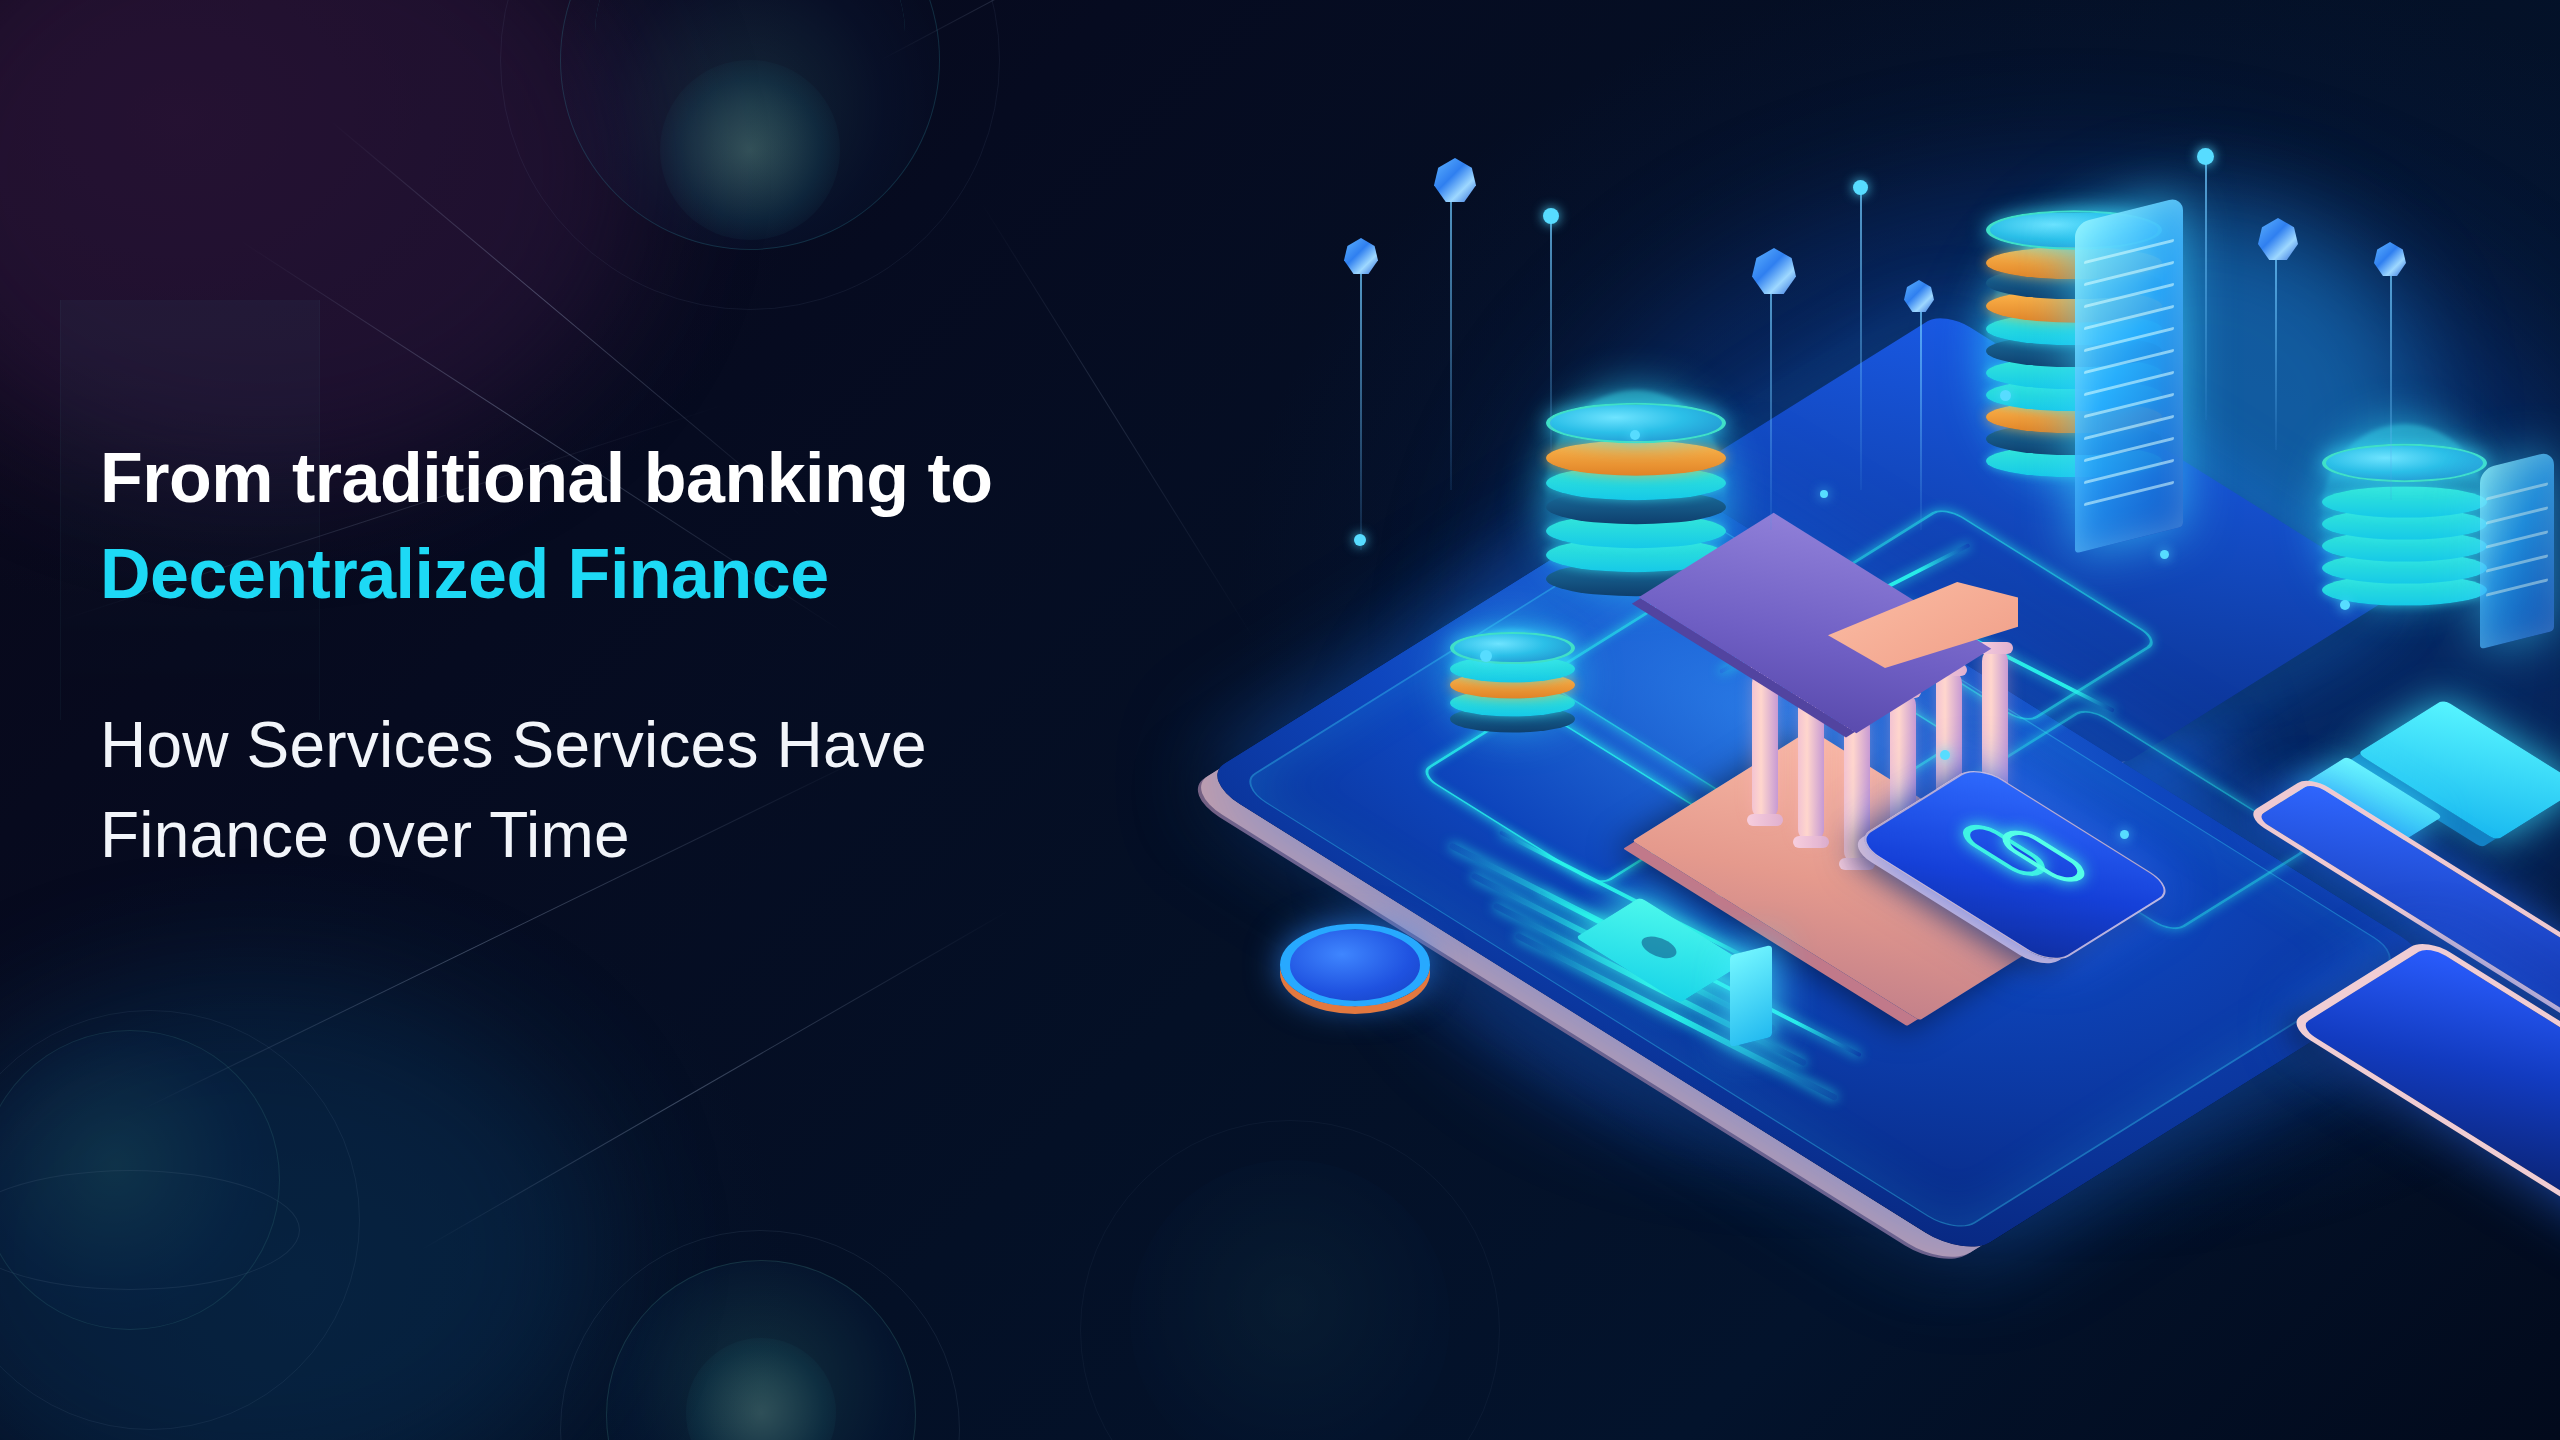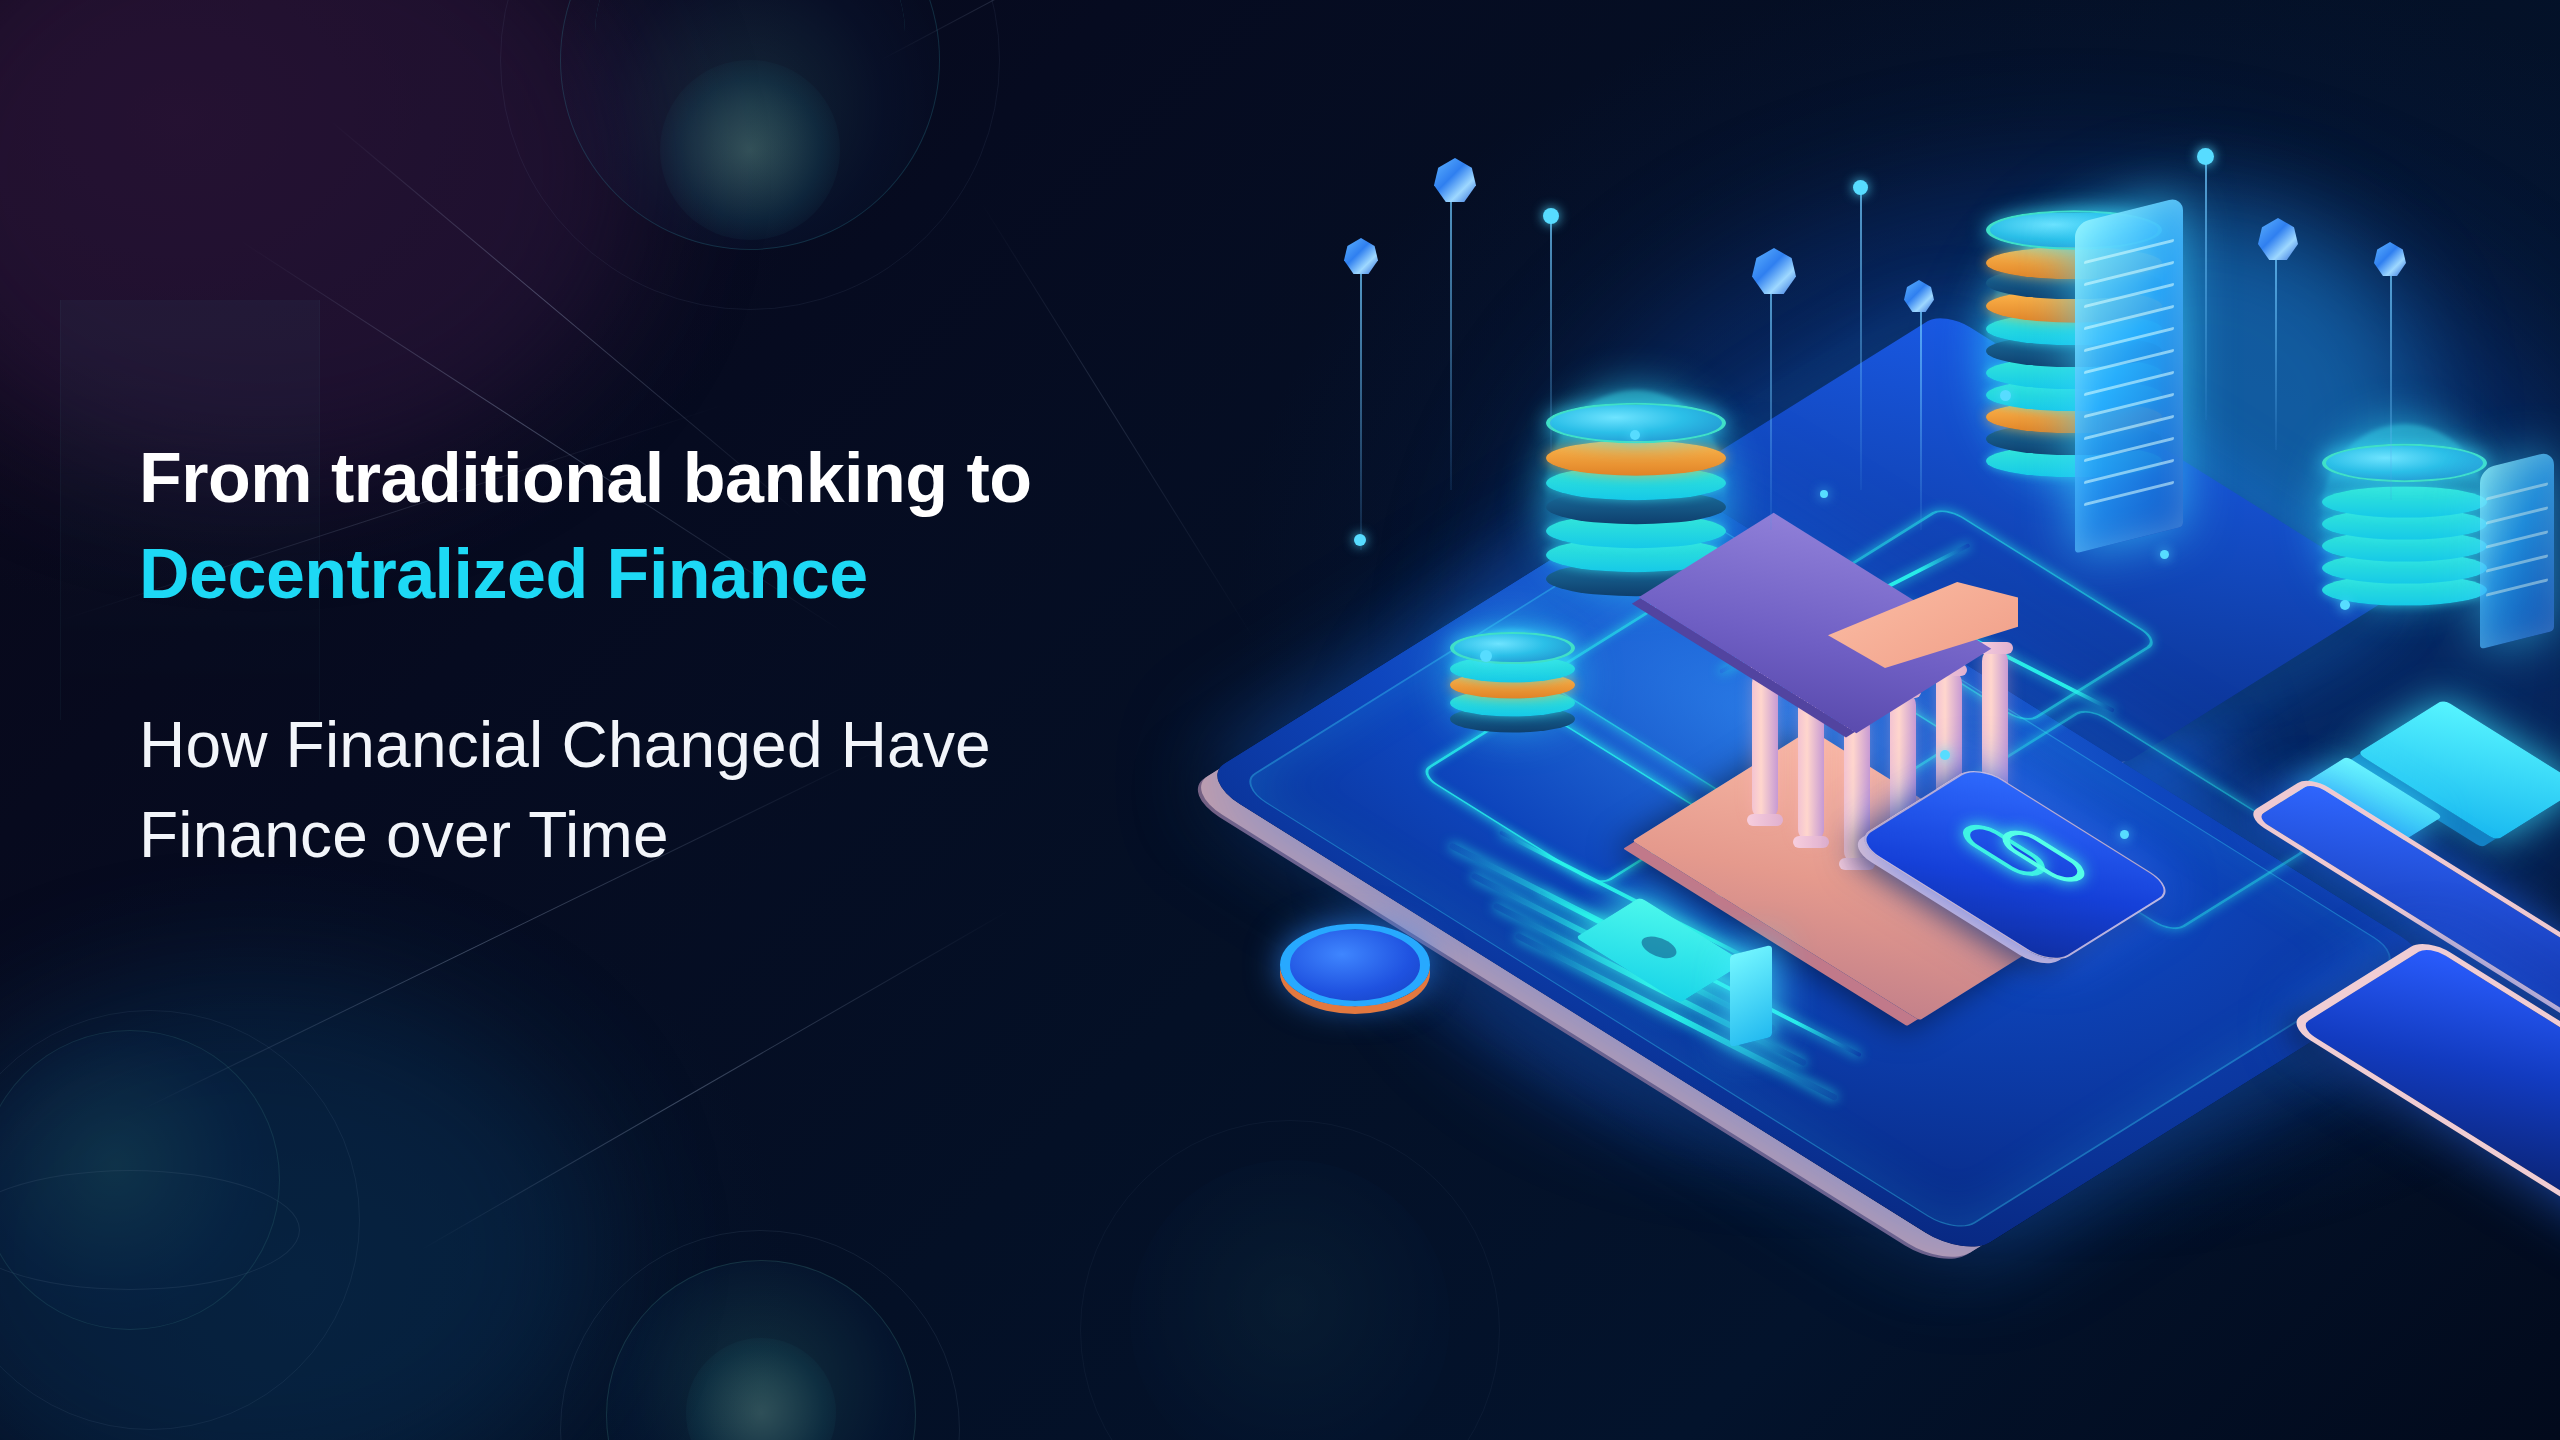--- a/index.html
+++ b/index.html
@@ -22,21 +22,21 @@
   .sphere-inner { position:absolute; border-radius:50%; }
 
   .faintline {
     position:absolute; height:1px;
     background:linear-gradient(90deg, rgba(180,200,230,0) 0%, rgba(185,205,235,0.30) 45%, rgba(180,200,230,0) 100%);
     transform-origin:left center; pointer-events:none;
   }
   .haze { position:absolute; border-radius:50%; filter:blur(60px); pointer-events:none; }
 
   
-  #copy { position:absolute; left:100px; top:430px; width:1300px; z-index:40;margin-left:39px; }
+  #copy { position:absolute; left:100px; top:430px; width:1300px; z-index:40; }
   .h1 {
     font-family:"Liberation Sans Narrow","Liberation Sans",sans-serif;
     font-weight:bold; font-size:70px; line-height:96px;
     letter-spacing:-0.5px; white-space:nowrap;
   }
   .h1.white { color:#ffffff; }
   .h1.cyan  { color:#1DD9F5; }
   .sub {
     margin-top:78px;
     font-family:"Liberation Sans Narrow","Liberation Sans",sans-serif;
@@ -458,17 +458,17 @@
     <div class="dot" style="left:820px;top:700px;width:9px;height:9px;"></div>
 
     <div style="position:absolute;left:430px;top:820px;width:42px;height:92px;border-radius:4px;
                 background:linear-gradient(160deg,#74f7ff,#22b9f0);
                 box-shadow:0 0 40px rgba(70,235,255,0.9);transform:skewY(-14deg);"></div>
   </div>
 
   <div id="copy">
     <div class="h1 white">From traditional banking to</div>
     <div class="h1 cyan">Decentralized Finance</div>
-    <div class="sub">How Financial Changed Have</div>
+    <div class="sub">How Services Services Have</div>
     <div class="sub" style="margin-top:0;">Finance over Time</div>
   </div>
 
 </div>
 
 </body></html>

